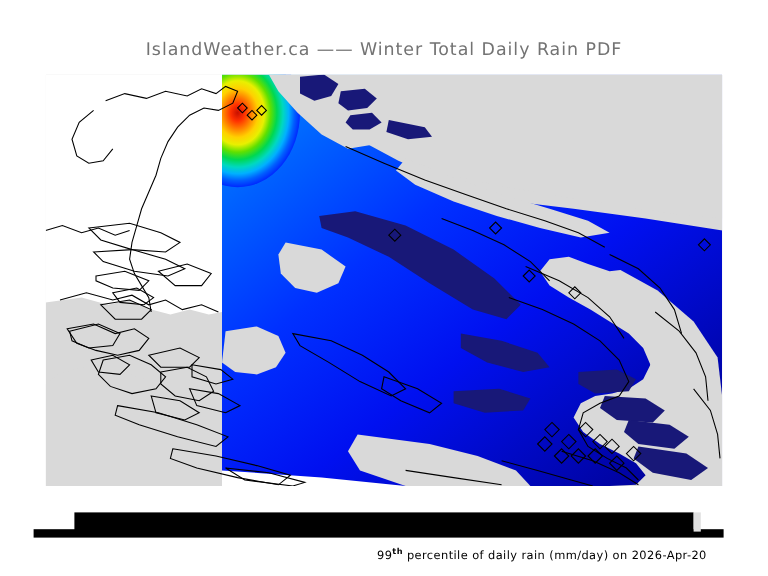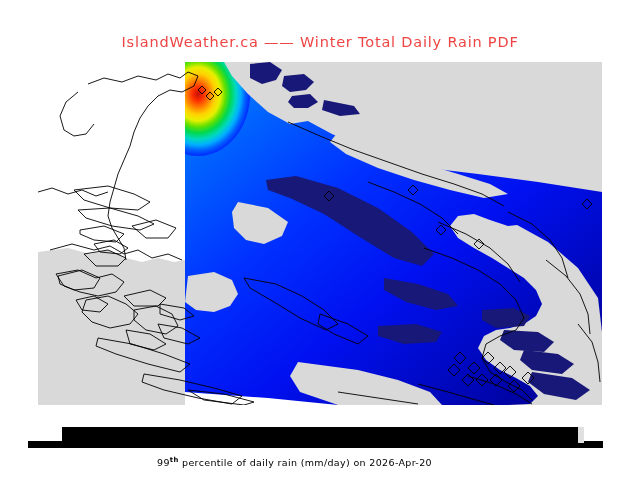--- a/index.html
+++ b/index.html
@@ -18,21 +18,21 @@
   
   #plot-title {
     position: absolute;
     left: 0;
     top: 34px;
     width: 640px;
     text-align: center;
     font-family: "DejaVu Sans", sans-serif;
     font-size: 14.5px;
     letter-spacing: 0.8px;
-    color: #ef4444;
+    color: #737373;
     white-space: nowrap;
   }
 
   
   #map-panel {
     position: absolute;
     left: 38px;
     top: 62px;
     width: 564px;
     height: 343px;
@@ -88,21 +88,21 @@
     height: 7px;
     background: #000000;
   }
 
   
   #caption {
     position: absolute;
     left: 0;
     top: 456px;
     width: 589px;
-    text-align: center;
+    text-align: right;
     font-family: "DejaVu Sans", sans-serif;
     font-size: 9.5px;
     letter-spacing: 0.35px;
     color: #000000;
     white-space: nowrap;
   }
   #caption sup {
     font-size: 6.8px;
     vertical-align: super;
     font-weight: bold;

